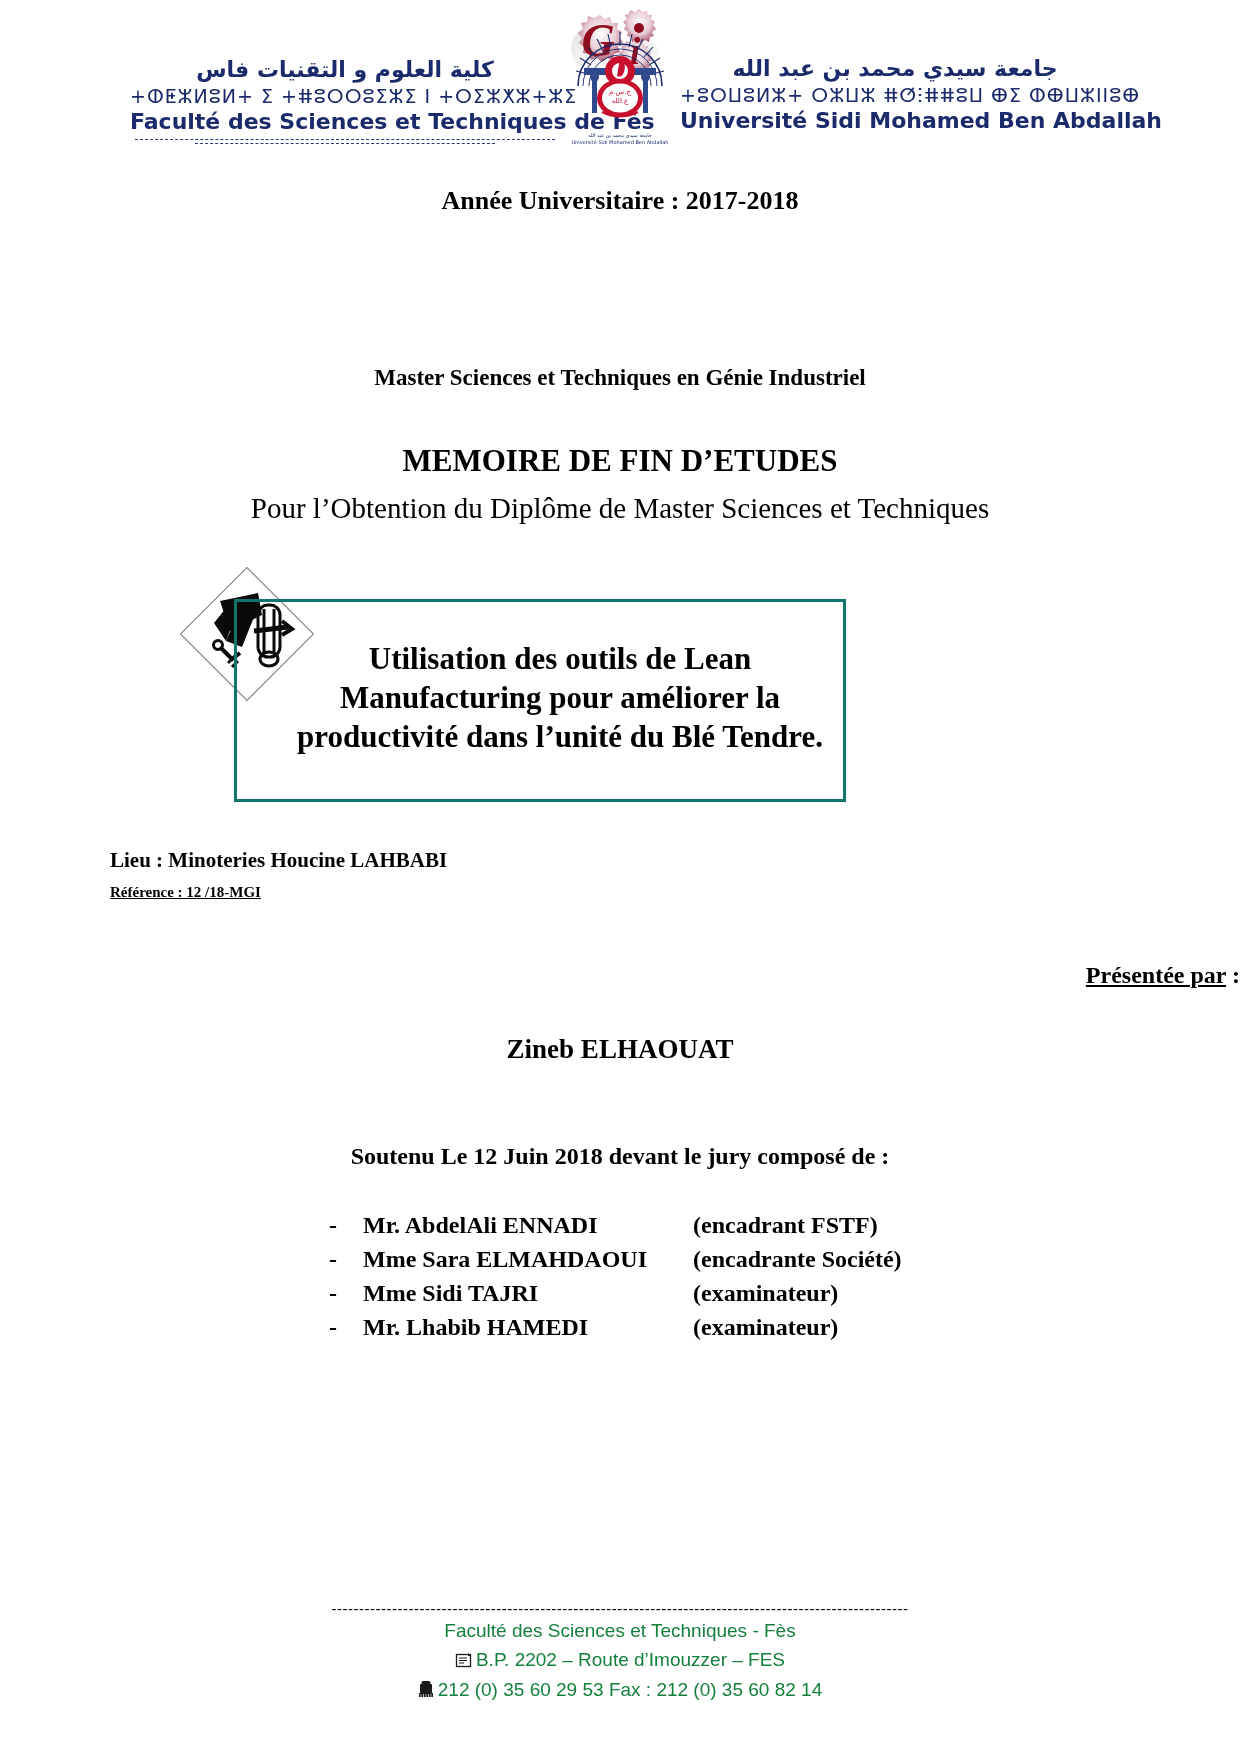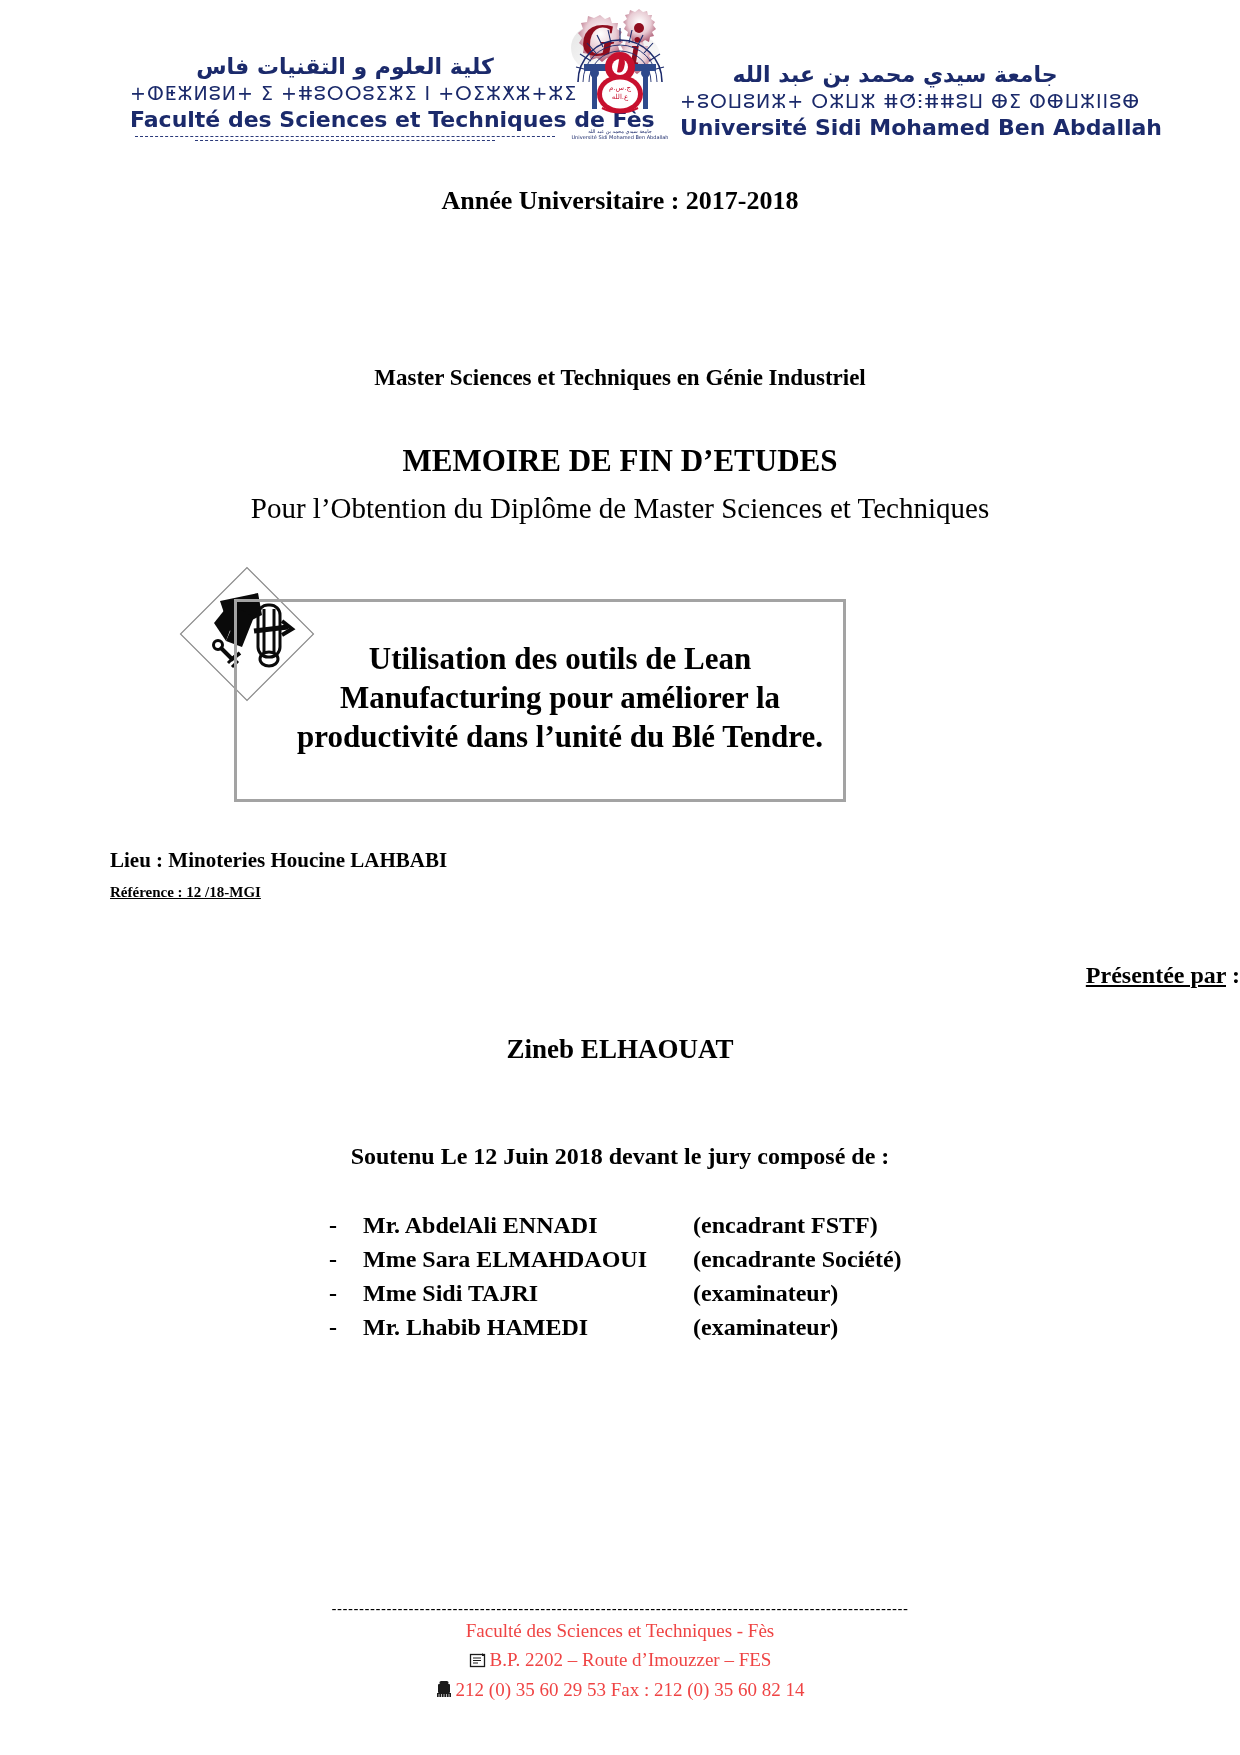--- a/index.html
+++ b/index.html
@@ -13,26 +13,26 @@
     height: 1755px;
     position: relative;
     font-family: "Liberation Serif", "DejaVu Serif", serif;
     color: #000000;
     overflow: hidden;
   }
 
   
   .header {
     position: absolute;
-    top: 11px;
+    top: 18px;
     left: 0;
     width: 1240px;
     height: 130px;
     display: flex;
-    align-items: flex-end;
+    align-items: center;
     justify-content: center;
   }
   .header-left {
     width: 430px;
     text-align: center;
     padding-top: 34px;
     font-family: "DejaVu Sans", sans-serif;
     color: #1b2a6b;
   }
   .header-right {
@@ -123,21 +123,21 @@
     font-size: 29px;
   }
 
   
   .title-box {
     position: absolute;
     left: 234px;
     top: 599px;
     width: 612px;
     height: 203px;
-    border: 3px solid #a3a3a3;
+    border: 3px solid #0f766e;
     box-sizing: border-box;
     display: flex;
     align-items: center;
     justify-content: center;
     background: transparent;
   }
   .title-text {
     font-size: 31px;
     font-weight: bold;
     line-height: 1.26;
@@ -223,24 +223,24 @@
     color: #000;
     overflow: hidden;
     white-space: nowrap;
   }
   .footer {
     position: absolute;
     top: 1617px;
     left: 0;
     width: 1240px;
     text-align: center;
-    font-family: Liberation Serif, serif;
+    font-family: Liberation Sans, sans-serif;
     font-size: 19px;
     line-height: 1.5;
-    color: #ef4444;
+    color: #15803d;
   }
   .footer .frow { white-space: nowrap; }
   .ficon { display: inline-block; vertical-align: -2px; margin-right: 4px; }
 </style>
 </head>
 <body>
 
 <div class="header">
 
   <div class="header-left">

